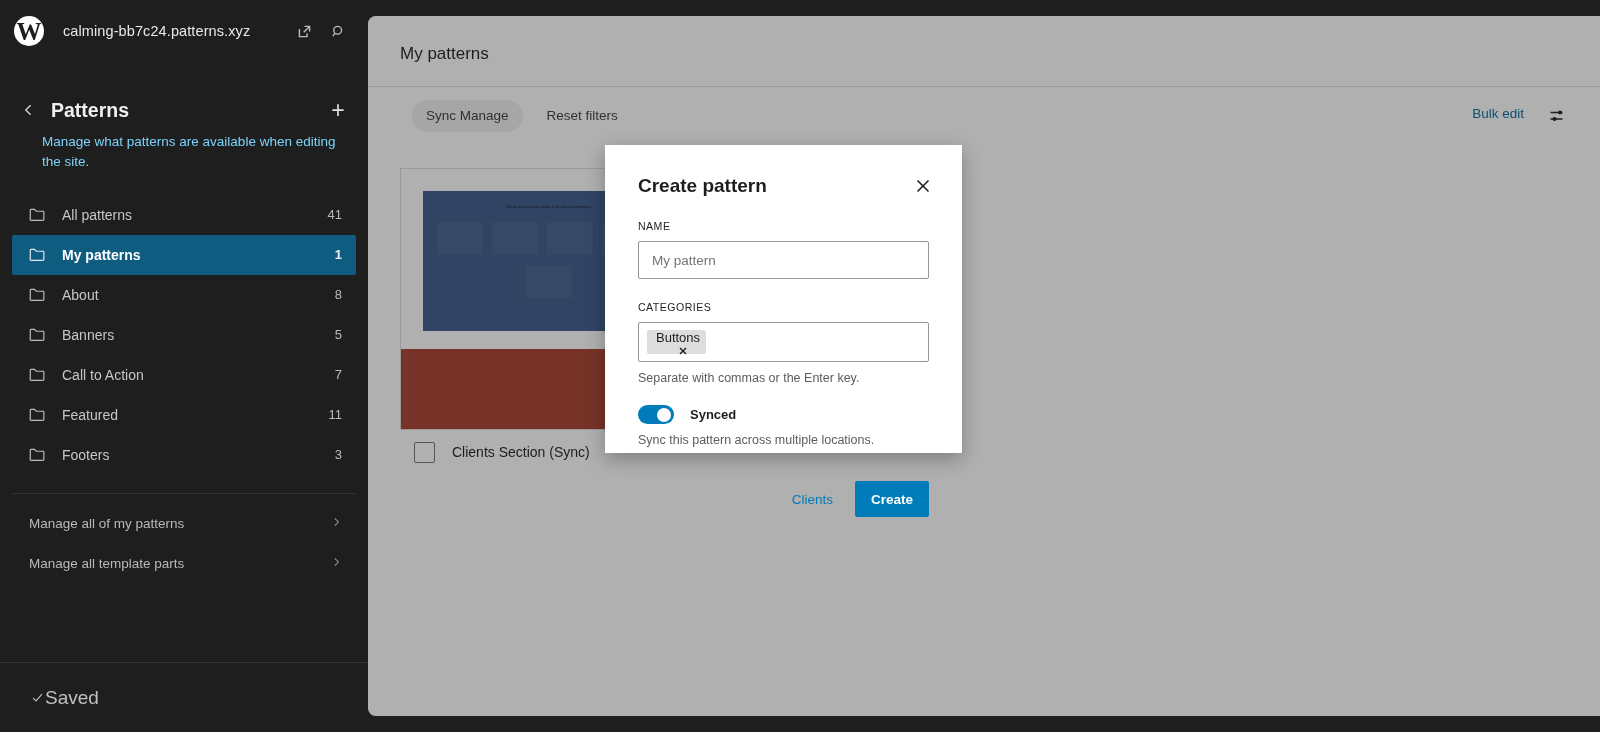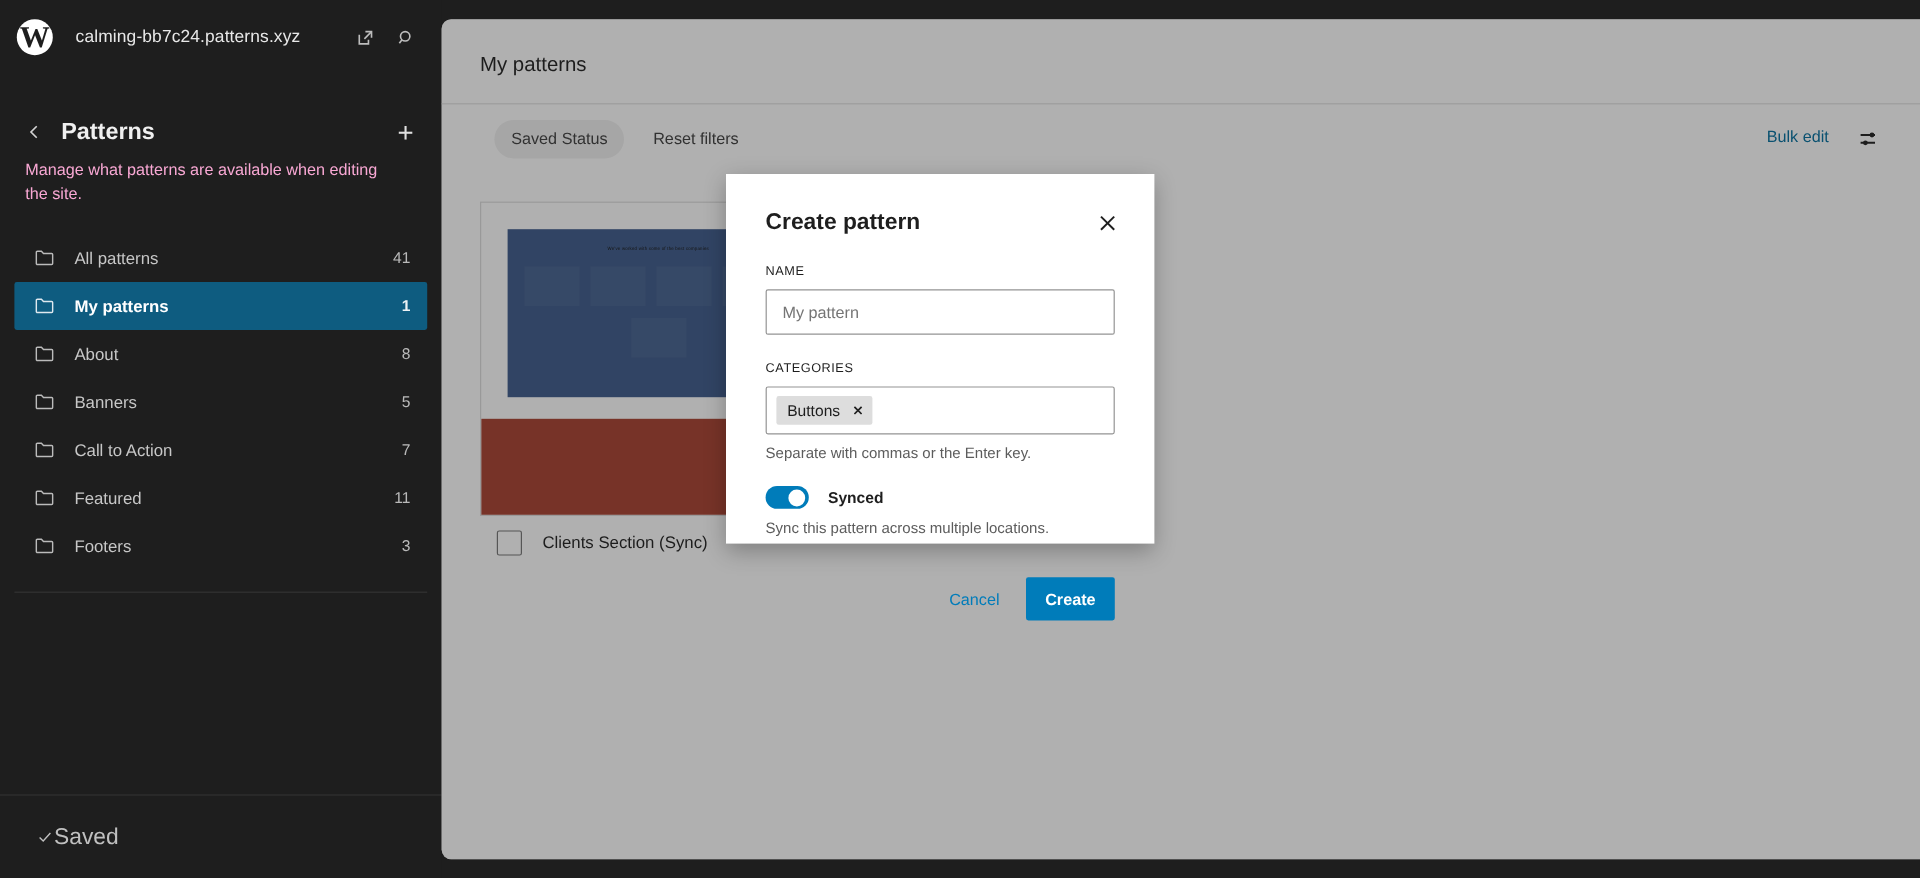--- a/index.html
+++ b/index.html
@@ -51,22 +51,22 @@
   .panel-title {
     font-size: 19.5px; font-weight: 700; color: #f0f0f0;
     margin-left: 7px; flex: 1 1 auto;
   }
   .add-btn {
     width: 32px; height: 32px; flex: 0 0 auto;
     display: flex; align-items: center; justify-content: center;
     color: #e0e0e0; font-size: 23px; font-weight: 300; line-height: 1;
   }
   .panel-desc {
-    padding: 8px 32px 0 21px;
-    font-size: 13.5px; line-height: 1.5; color: #f9a8d4;
+    padding: 8px 32px 0 42px;
+    font-size: 13.5px; line-height: 1.5; color: #7dd3fc;
   }
 
   .nav-list { margin-top: 22px; padding: 0 12px; }
   .nav-item {
     display: flex; align-items: center;
     height: 40px; padding: 0 14px 0 17px;
     font-size: 14px; color: #c7c7c7; border-radius: 2px;
   }
   .nav-item.selected { background: #0e5c80; color: #ffffff; font-weight: 700; }
   .nav-item .folder { flex: 0 0 auto; display: flex; align-items: center; color: #bbb; }
@@ -195,21 +195,21 @@
   }
   .token-input {
     margin-top: 9px; min-height: 40px; width: 100%;
     border: 1px solid #949494; border-radius: 2px;
     background: #fff; display: flex; align-items: center;
     padding: 0 8px;
   }
   .token {
     display: flex; align-items: center; height: 24px;
     background: #ddd; border-radius: 2px; padding: 0 6px 0 9px;
-    font-size: 13px; color: #1e1e1e;
+    font-size: 13px; color: #1e1e1e; flex-direction: column;
   }
   .token-x { margin-left: 9px; font-size: 12px; font-weight: 700; color: #1e1e1e; display: flex; }
   .help-text { margin-top: 9px; font-size: 12.5px; color: #5c5c5c; }
   .toggle-row { display: flex; align-items: center; margin-top: 20px; }
   .toggle {
     width: 36px; height: 19px; border-radius: 10px;
     background: #007cba; position: relative; flex: 0 0 auto;
   }
   .toggle .knob {
     position: absolute; width: 14px; height: 14px; border-radius: 50%;
@@ -326,36 +326,54 @@
           <path d="M1.5 14.5v-11a1 1 0 011-1h4l2 2.2h8a1 1 0 011 1v8.8a1 1 0 01-1 1h-14a1 1 0 01-1-1z"></path>
         </svg>
       </span>
       <span class="nav-label">Footers</span>
       <span class="nav-count">3</span>
     </div>
   </div>
 
   <div class="nav-divider"></div>
 
+  <div class="manage-list">
+    <div class="manage-item">
+      <span>Manage all of my patterns</span>
+      <span class="chev">
+        <svg width="12" height="12" viewBox="0 0 20 20" fill="none" stroke="currentColor" stroke-width="1.7">
+          <path d="M8 4l6 6-6 6"></path>
+        </svg>
+      </span>
+    </div>
+    <div class="manage-item">
+      <span>Manage all template parts</span>
+      <span class="chev">
+        <svg width="12" height="12" viewBox="0 0 20 20" fill="none" stroke="currentColor" stroke-width="1.7">
+          <path d="M8 4l6 6-6 6"></path>
+        </svg>
+      </span>
+    </div>
+  </div>
 
   <div class="sidebar-footer">
     <span style="color:#c0c0c0;display:flex;">
       <svg width="15" height="15" viewBox="0 0 20 20" fill="none" stroke="currentColor" stroke-width="1.5">
         <path d="M4 10.5l4 4 8-9"></path>
       </svg>
     </span>
     <span class="saved-text">Saved</span>
   </div>
 </div>
 
 <div id="canvas">
   <div class="canvas-title">My patterns</div>
 
   <div class="toolbar">
-    <div class="pill">Saved Status</div>
+    <div class="pill">Sync Manage</div>
     <div class="linkbtn">Reset filters</div>
     <div class="toolbar-right">
       <span class="bulk-edit">Bulk edit</span>
       <span class="filter-icon">
         <svg width="20" height="20" viewBox="0 0 20 20" fill="none" stroke="currentColor" stroke-width="1.6">
           <path d="M2.5 6.5h12"></path>
             <path d="M2.5 13h12"></path>
           <circle cx="12" cy="6.5" r="2" fill="currentColor" stroke="none"></circle>
           <circle cx="6.5" cy="13" r="2" fill="currentColor" stroke="none"></circle>
         </svg>
@@ -420,16 +438,16 @@
     <div class="toggle-row">
       <div class="toggle">
         <div class="knob"></div>
       </div>
       <div class="toggle-label">Synced</div>
     </div>
     <div class="help-text">Sync this pattern across multiple locations.</div>
   </div>
 
   <div class="modal-actions">
-    <div class="btn-cancel">Cancel</div>
+    <div class="btn-cancel">Clients</div>
     <div class="btn-create">Create</div>
   </div>
 </div>
 
 </body></html>

